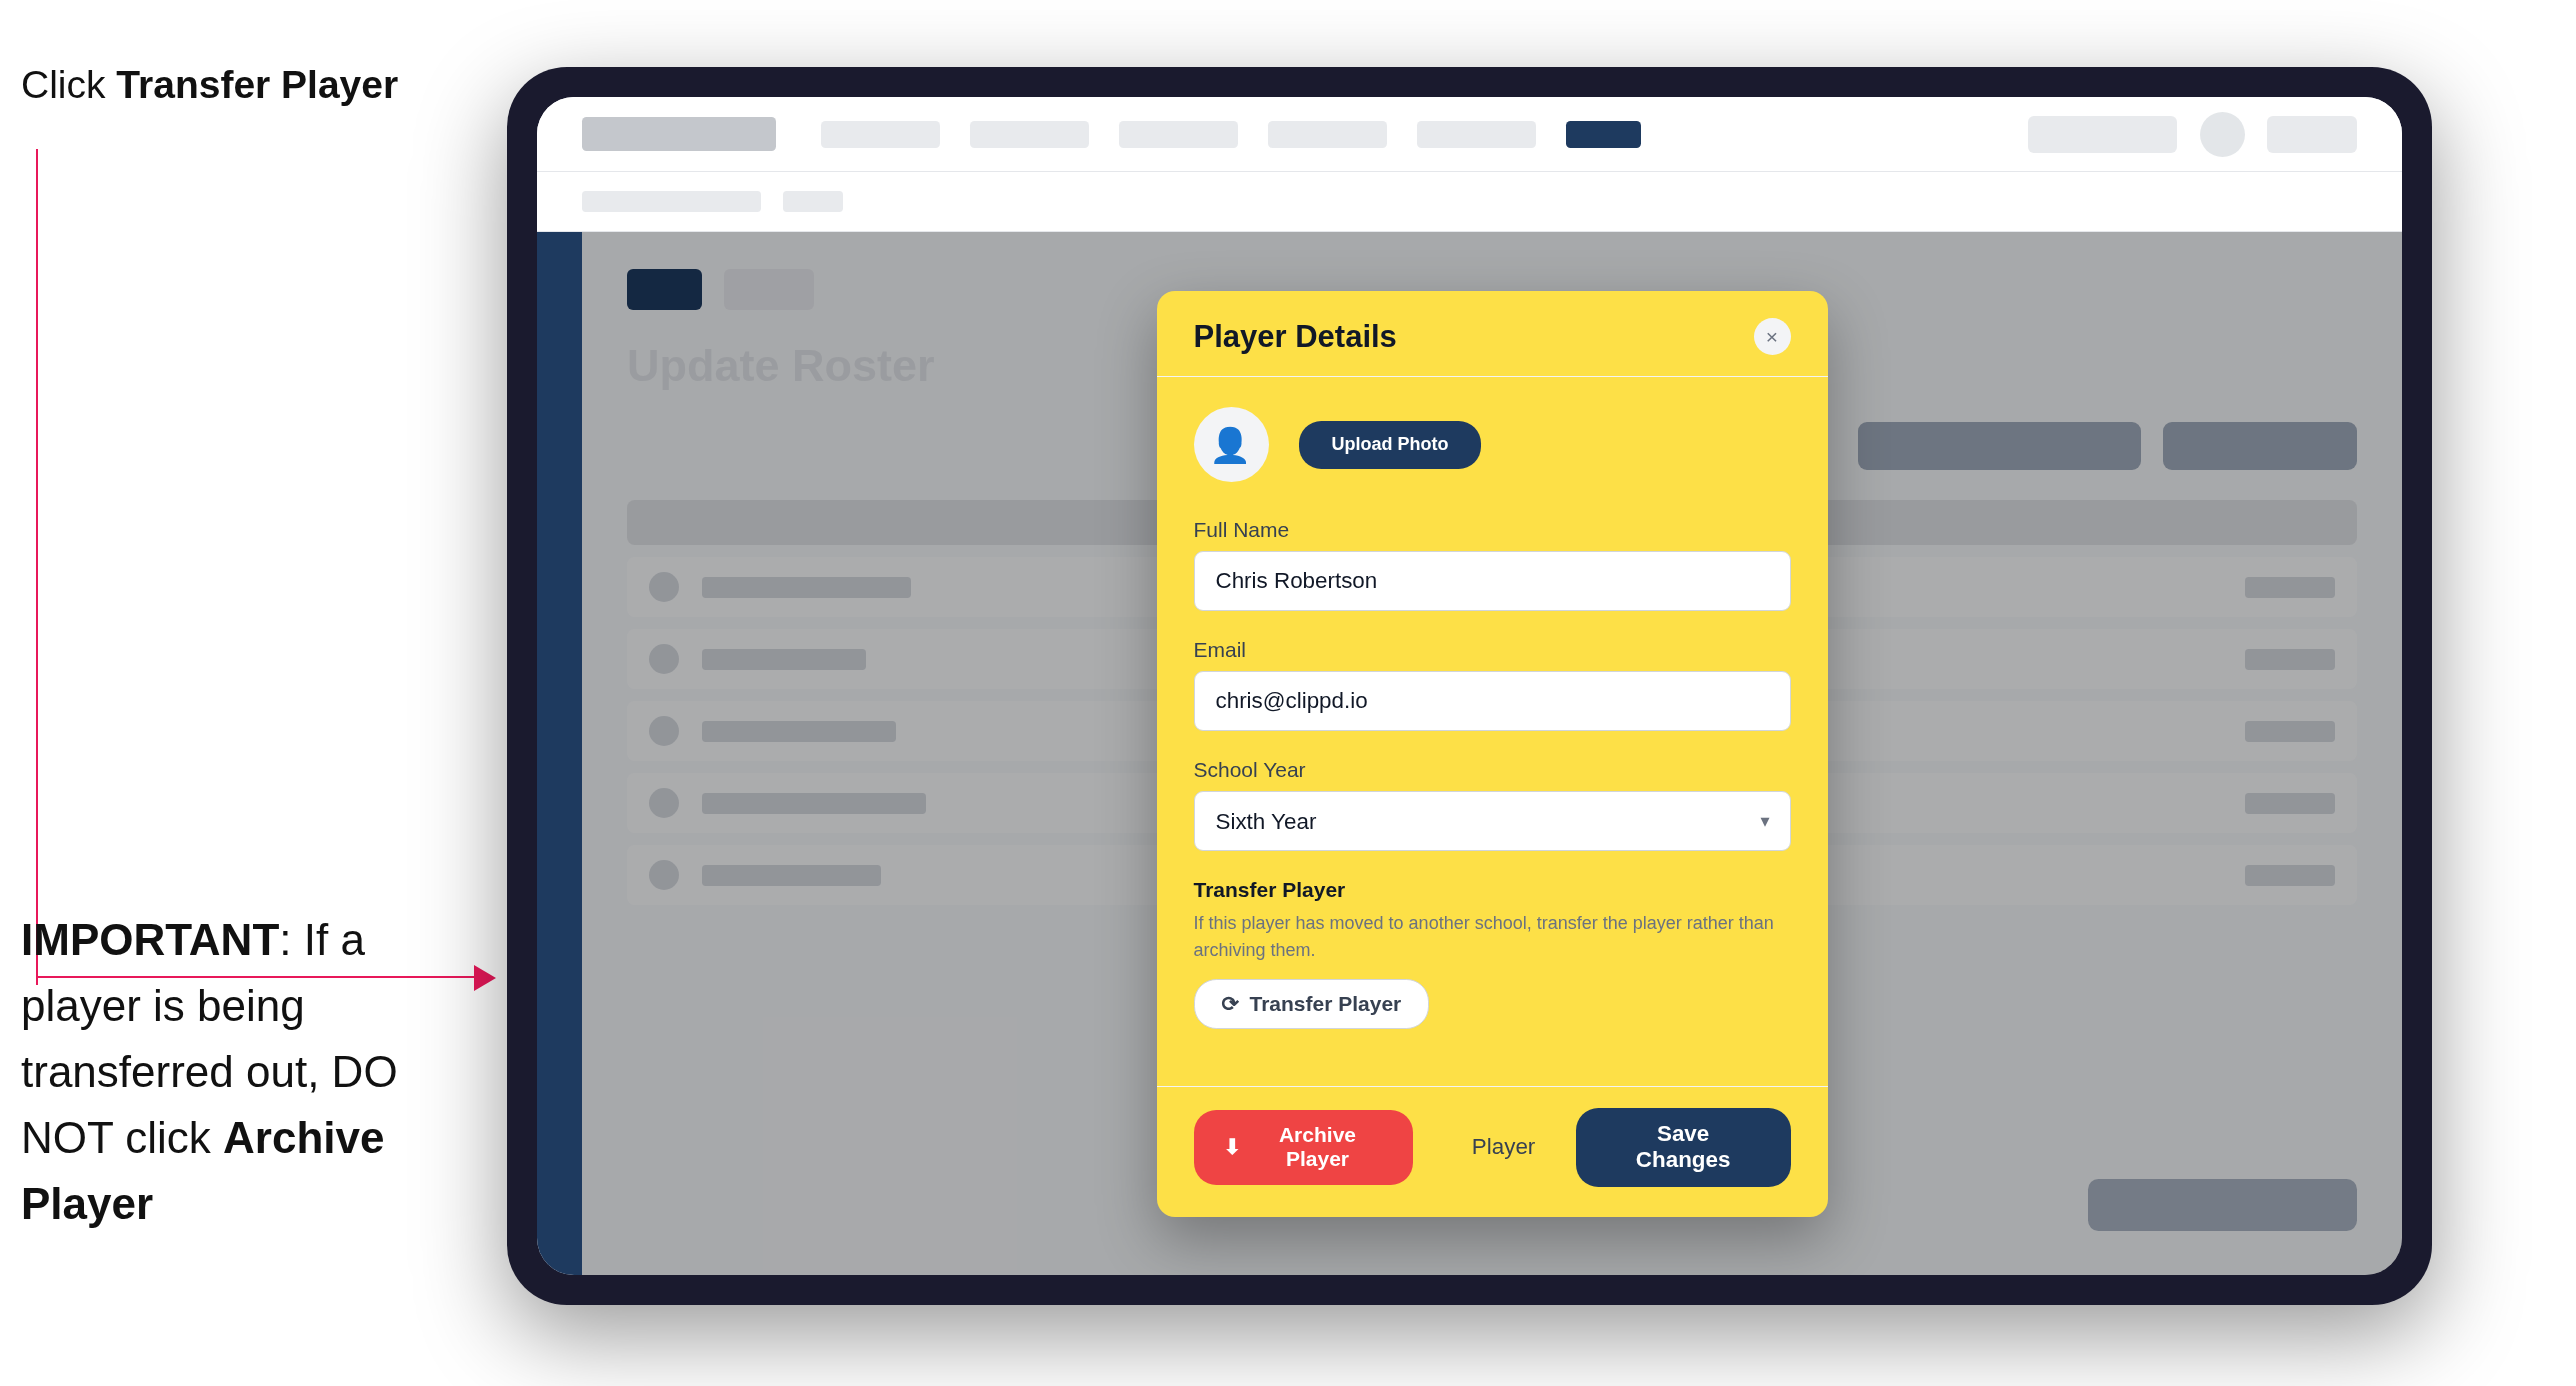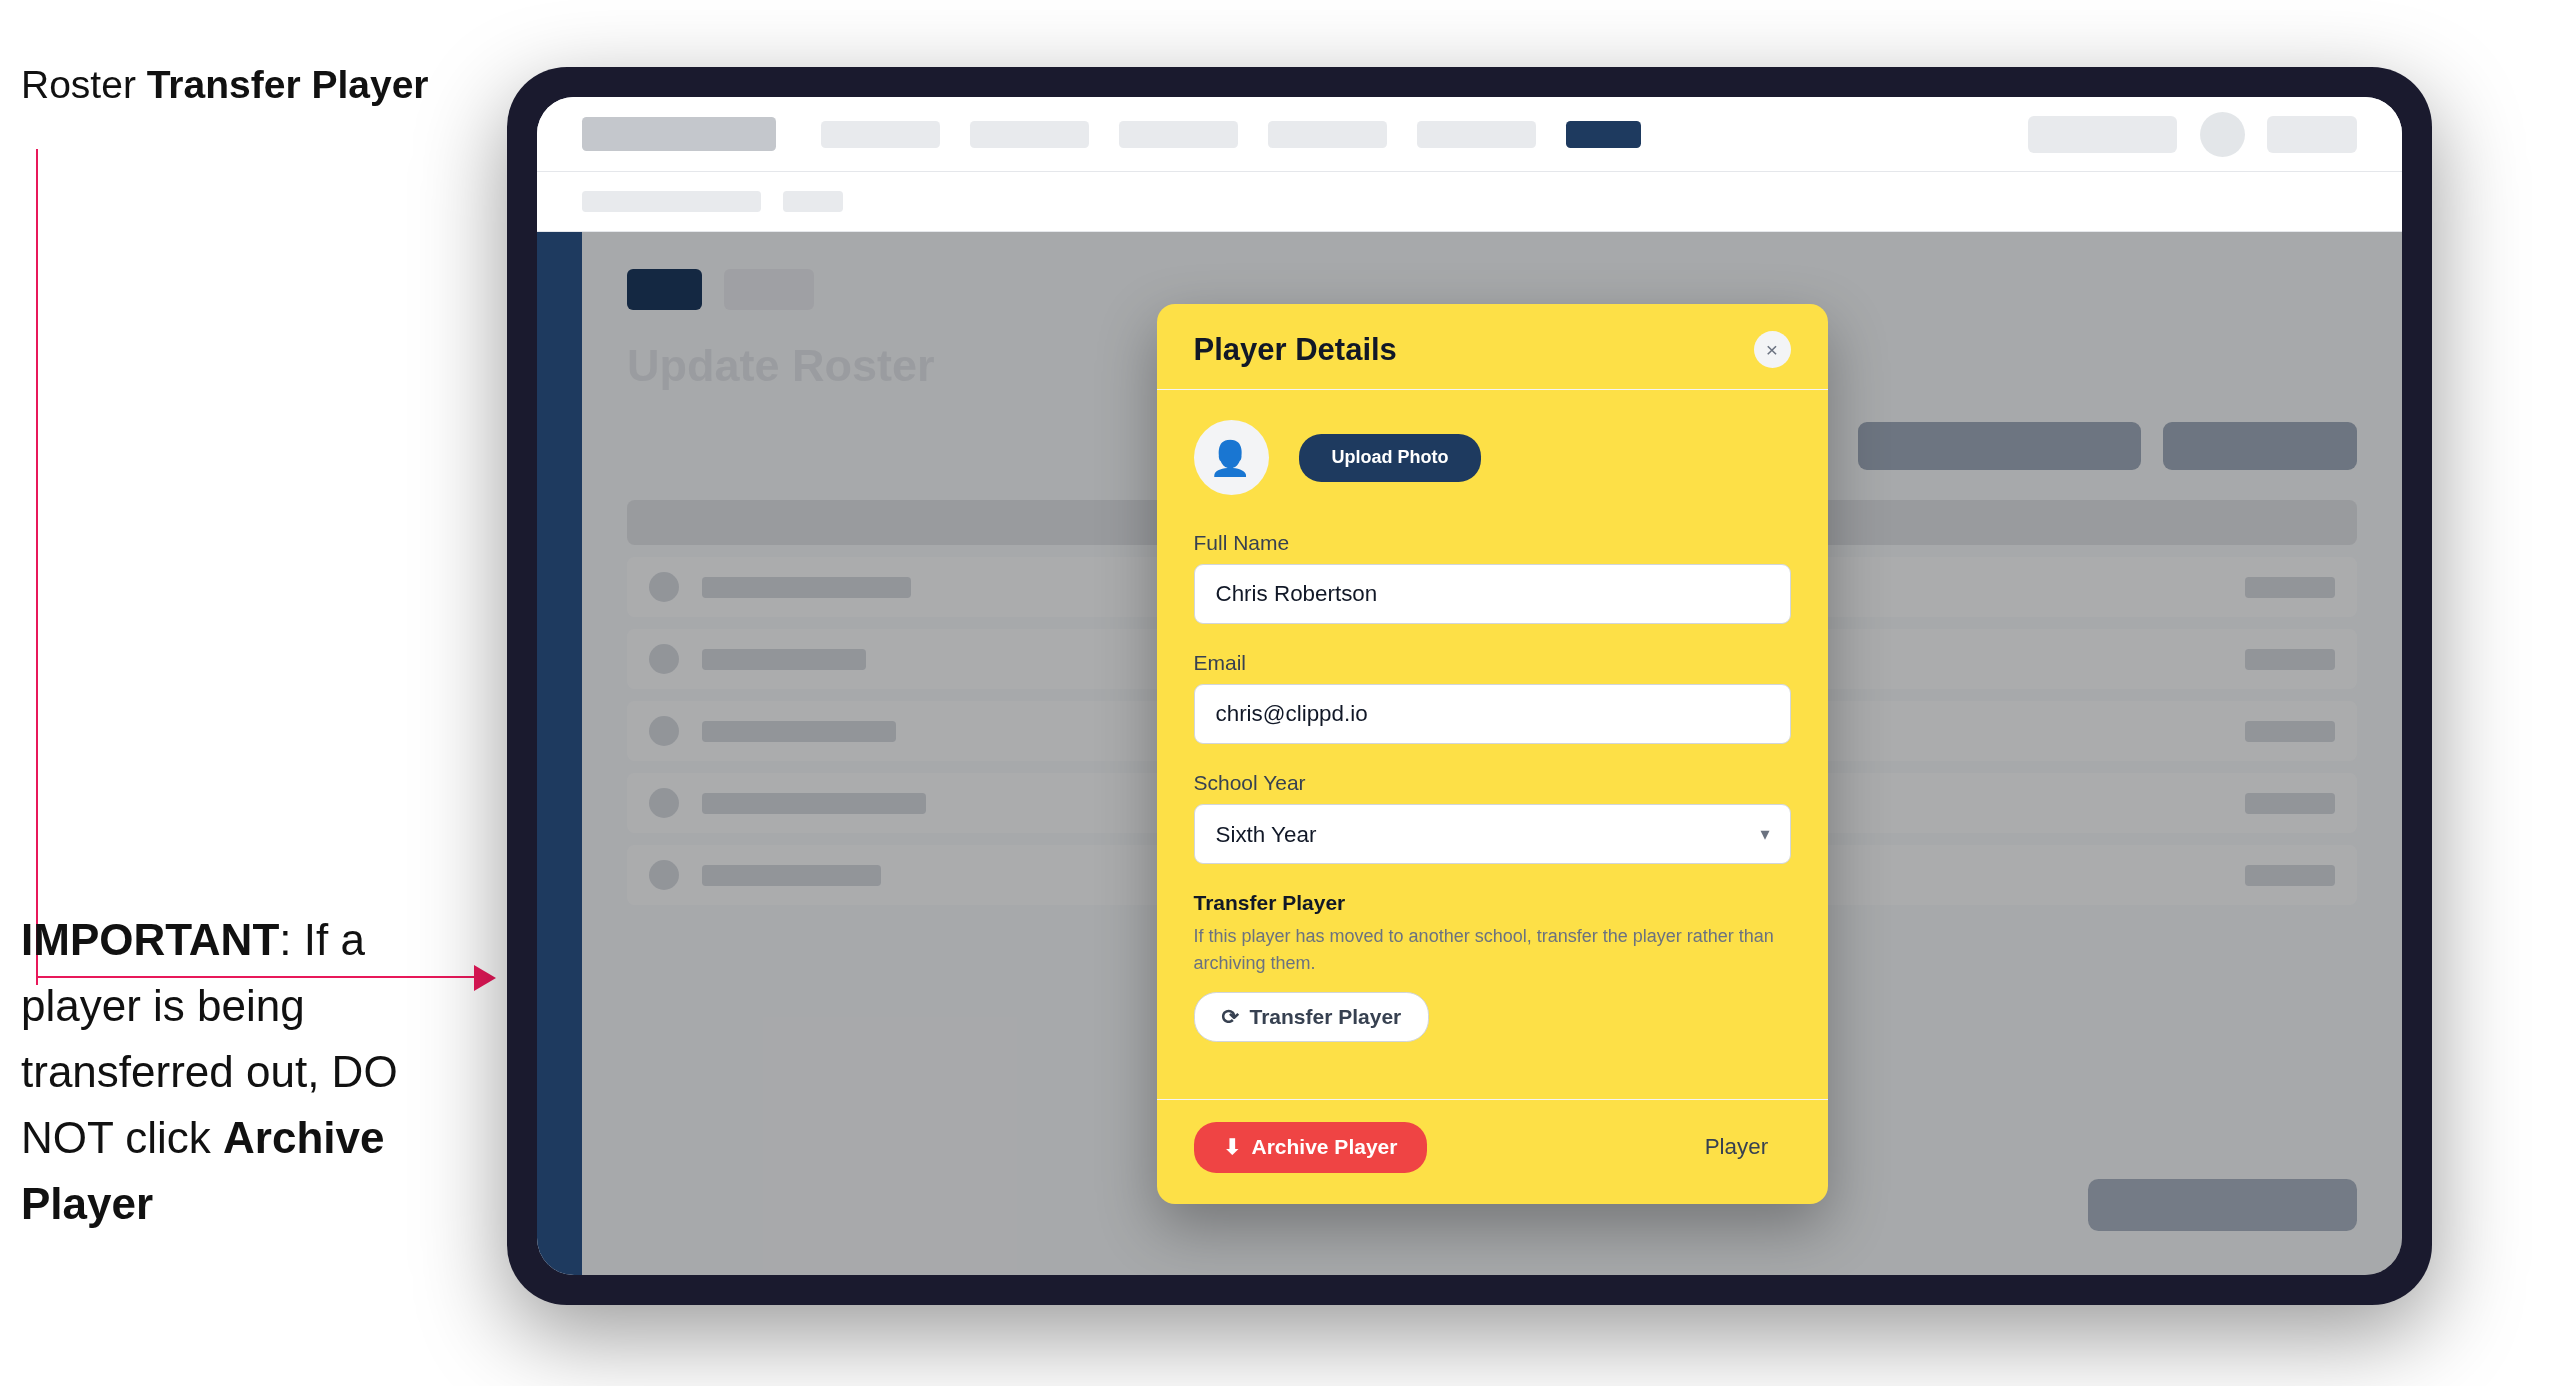--- a/index.html
+++ b/index.html
@@ -473,21 +473,21 @@
       padding: 13.4px 37px;
       font-size: 22.4px;
       font-weight: 600;
       cursor: pointer;
     }
   </style>
 </head>
 <body>
 
 <div class="instruction-top">
-  <span>Roster </span><strong>Transfer Player</strong>
+  <span>Click </span><strong>Transfer Player</strong>
 </div>
 
 <div class="arrow-line"></div>
 <div class="arrow-horizontal"></div>
 <div class="arrow-head"></div>
 
 <div class="instruction-bottom">
   <strong>IMPORTANT</strong><span>: If a player is being transferred out, DO NOT click </span><strong>Archive Player</strong>
 </div>
 
@@ -622,20 +622,21 @@
               </div>
             </div>
 
             <div class="modal-footer">
               <button class="archive-btn">
                 <span>⬇</span>
                 <span>Archive Player</span>
               </button>
               <div class="spacer"></div>
               <button class="cancel-btn">Player</button>
+              <button class="save-btn">Save Changes</button>
             </div>
 
           </div>
         </div>
 
       </div>
     </div>
 
   </div>
 </div>

